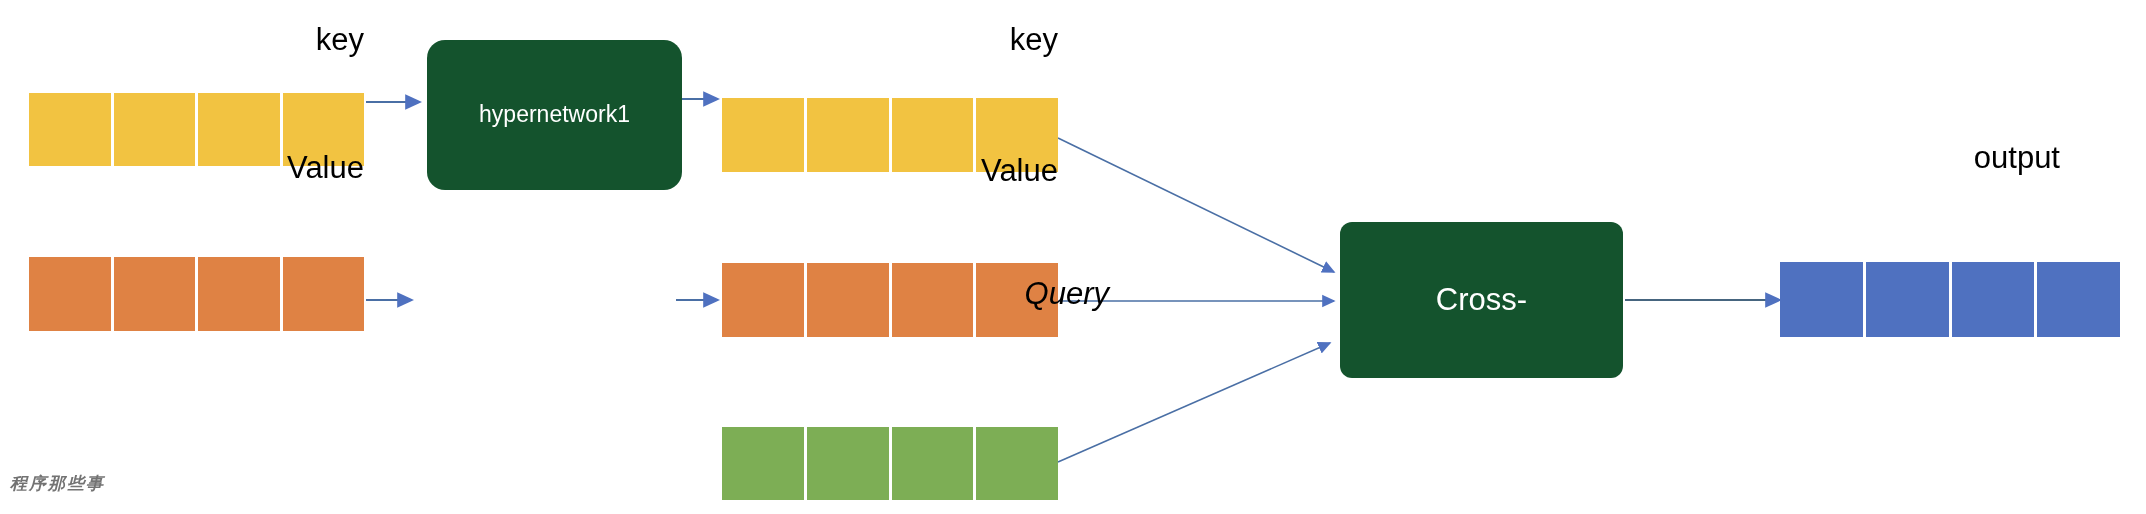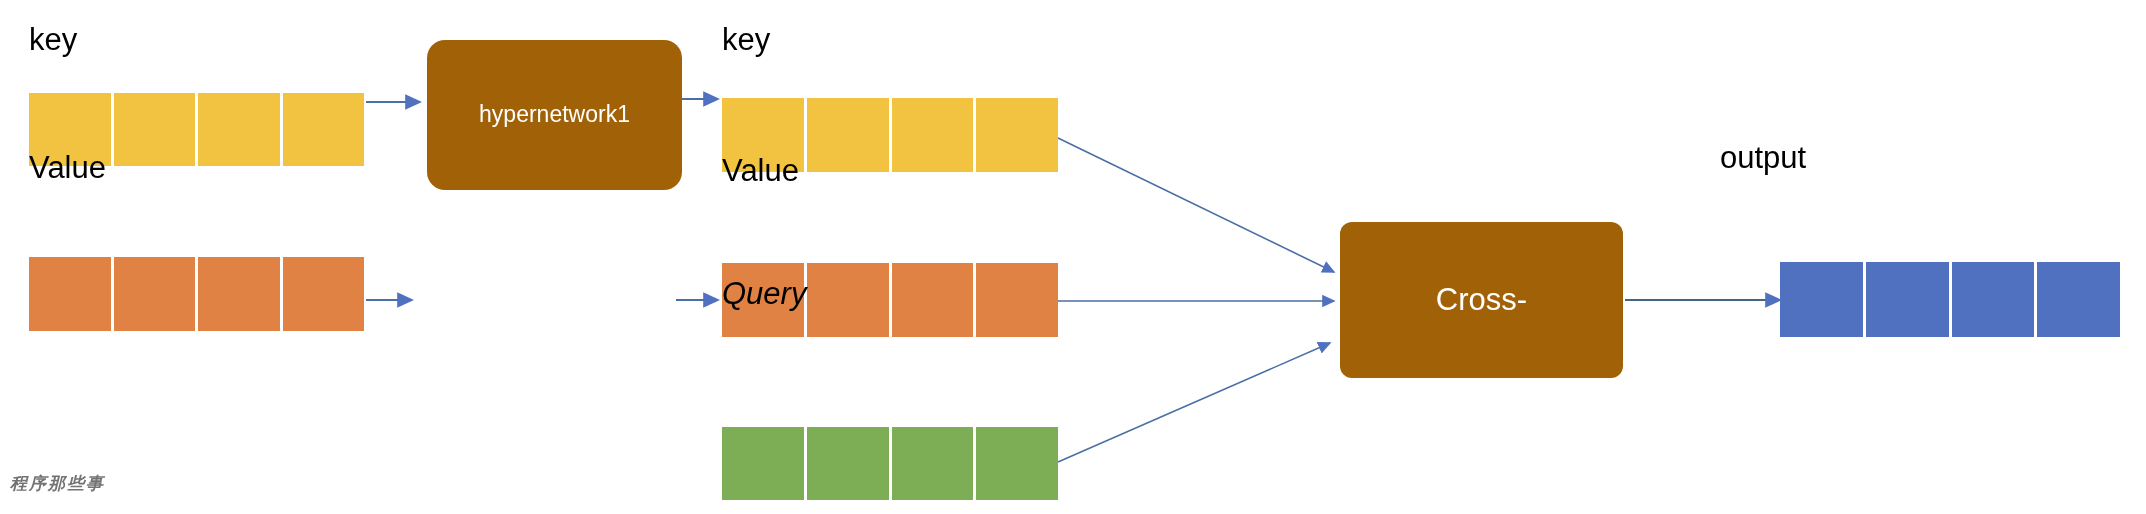--- a/index.html
+++ b/index.html
@@ -33,28 +33,28 @@
   .strip.orange .cell { background: #DF8244; }
   .strip.green  .cell { background: #7DAE55; }
   .strip.blue   .cell { background: #4F71C0; }
 
   
   .caption {
     position: absolute;
     color: #000000;
     font-weight: 400;
     white-space: nowrap;
-    text-align: left;
+    text-align: right;
     line-height: 1;
   }
 
   
   .procbox {
     position: absolute;
-    background: #a16207;
+    background: #14532d;
     border-radius: 18px;
     color: #ffffff;
     display: flex;
     align-items: center;
     justify-content: center;
     text-align: center;
     line-height: 1.18;
     box-sizing: border-box;
   }
 

